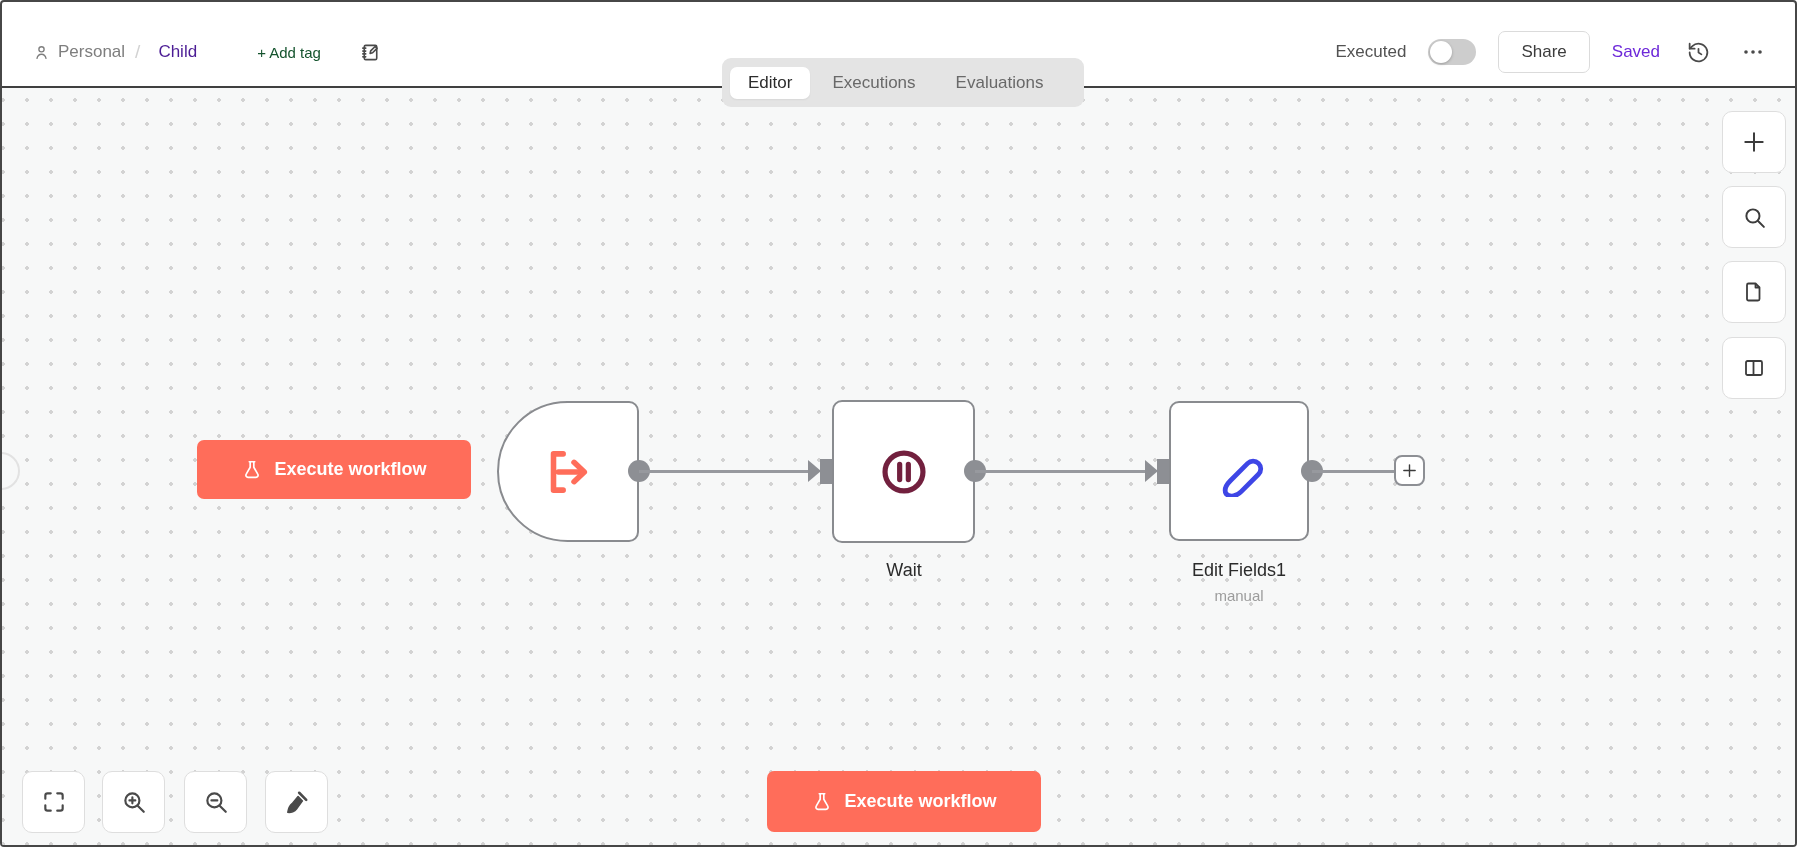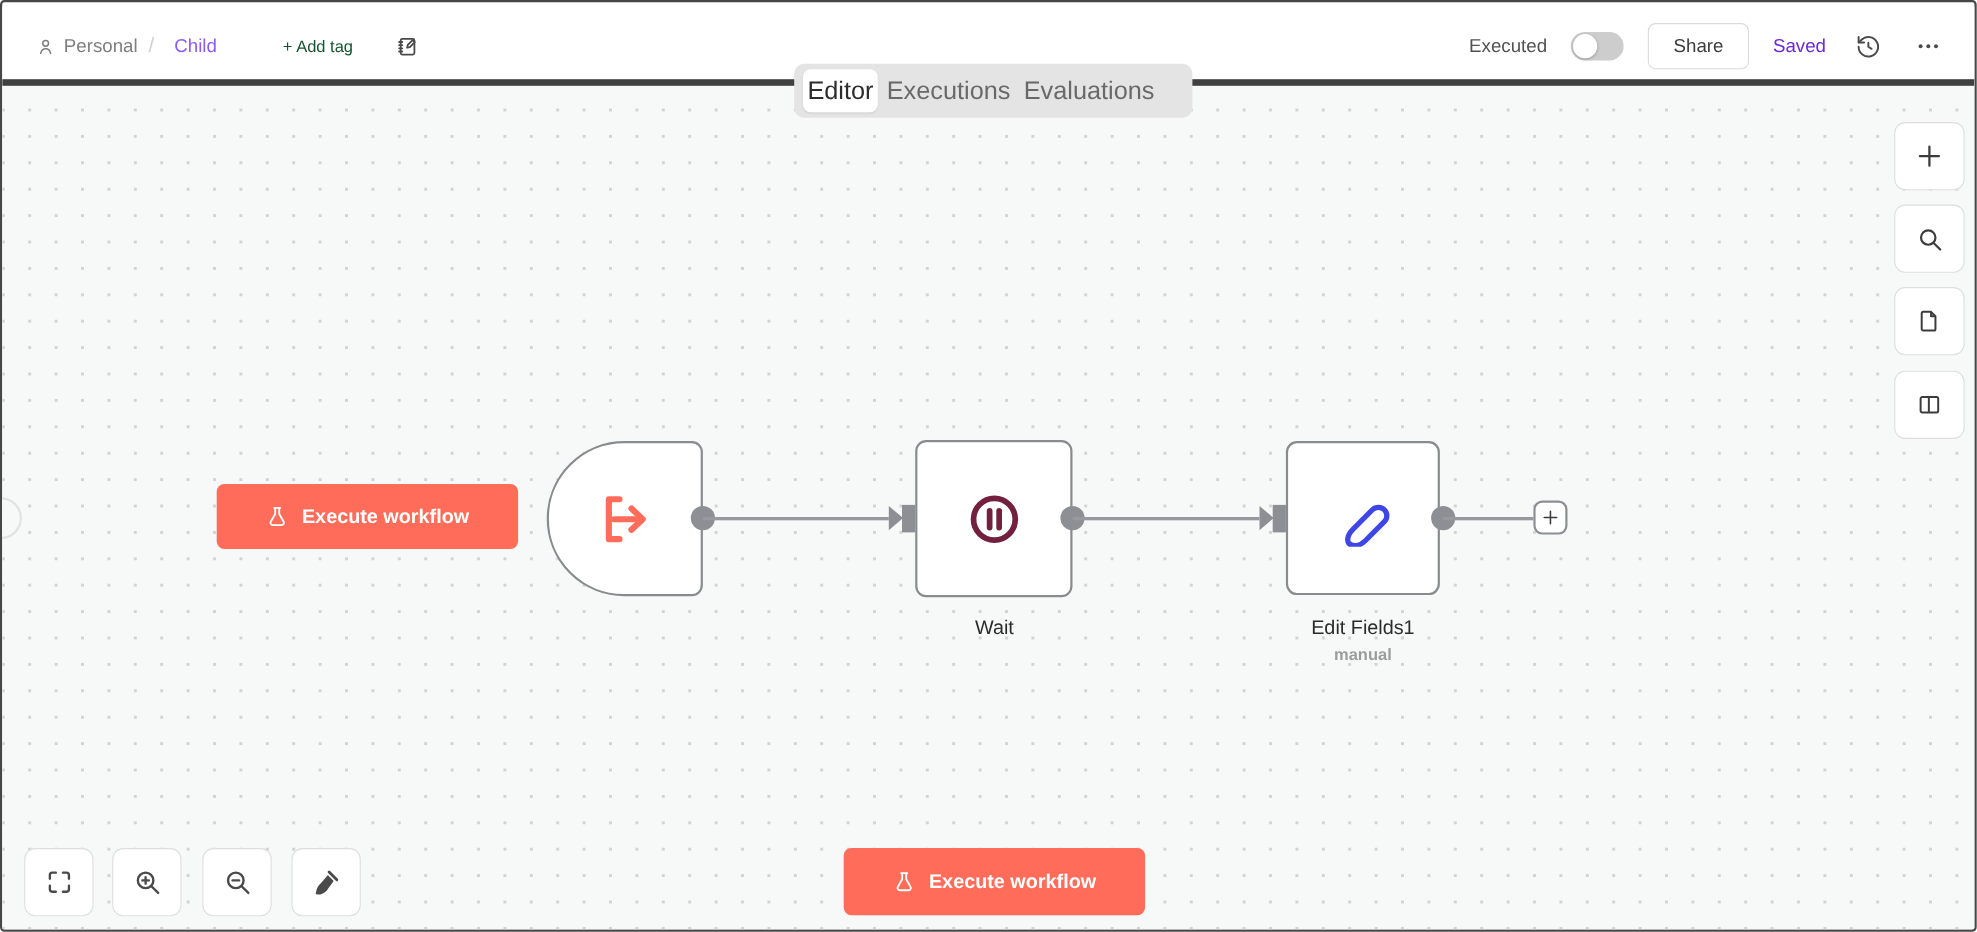--- a/index.html
+++ b/index.html
@@ -1,58 +1,58 @@
 <!DOCTYPE html>
 <html><head>
 <meta charset="utf-8">
 <style>
   * { margin:0; padding:0; box-sizing:border-box; }
   html,body { width:1797px; height:847px; font-family:"Liberation Sans", sans-serif; background:#fff; }
   .window { position:absolute; inset:0; width:1797px; height:847px; border:2px solid #474747; border-radius:4px; overflow:hidden; background:#fff; }
 
   
-  .hdr { position:absolute; top:4px; left:0; right:0; height:72px; background:#fff; border-bottom:6px solid #404040; z-index:5; }
+  .hdr { position:absolute; top:14px; left:0; right:0; height:72px; background:#fff; border-bottom:2px solid #404040; z-index:5; }
   .crumb { position:absolute; left:30px; top:0; height:72px; display:flex; align-items:center; gap:10px; }
   .crumb .proj { color:#7e7e7e; font-size:17px; display:flex; align-items:center; gap:7px; cursor:pointer; }
   .crumb .sep { color:#d2d2d2; font-size:19px; }
-  .crumb .wf-name { color:#8b5cf6; font-size:17px; font-weight:500; padding:4px 8px; border-radius:5px; cursor:text; }
+  .crumb .wf-name { color:#4c1d95; font-size:17px; font-weight:500; padding:4px 8px; border-radius:5px; cursor:text; }
   .add-tag { color:#14532d; font-size:15px; margin-left:42px; cursor:pointer; }
   .note-btn { margin-left:28px; cursor:pointer; display:flex; align-items:center; }
   .hdr-right { position:absolute; right:26px; top:0; height:72px; display:flex; align-items:center; gap:22px; }
   .inactive-lbl { color:#525252; font-size:17px; }
   .toggle { width:48px; height:26px; background:#cdcdcd; border-radius:14px; position:relative; cursor:pointer; }
   .toggle .knob { position:absolute; left:2px; top:2px; width:22px; height:22px; background:#fff; border-radius:50%; box-shadow:0 1px 3px rgba(0,0,0,.25); }
   .share-btn { background:#fff; border:1px solid #dbdbdb; border-radius:7px; padding:10px 22px; font-size:17px; color:#3c3c3c; cursor:pointer; font-family:inherit; }
   .saved { color:#6d28d9; font-size:17px; }
   .icon-btn { background:none; border:none; cursor:pointer; display:flex; align-items:center; padding:4px; }
 
   
   .tabbar { position:absolute; left:720px; top:56px; width:362px; height:49px; background:#e4e4e4; border-radius:9px; display:flex; align-items:center; padding:8px; gap:4px; z-index:6; }
-  .tab { font-size:23px; color:#696969; padding:6px 4px; border-radius:7px; cursor:pointer; white-space:nowrap; }
+  .tab { font-size:17px; color:#696969; padding:6px 18px; border-radius:7px; cursor:pointer; white-space:nowrap; }
   .tab.active { background:#fff; color:#2c2c2c; font-weight:500; box-shadow:0 1px 2px rgba(0,0,0,.06); }
 
   
   .canvas { position:absolute; top:72px; left:0; right:0; bottom:0; background-color:#f7f8f8;
     background-image:radial-gradient(circle, #d3d3d3 1.7px, transparent 1.7px);
     background-size:24px 24px; background-position:13px 14px;padding-left:44px; }
   .notch { position:absolute; left:-20px; top:378px; width:38px; height:38px; border:2px solid #e2e2e2; border-radius:50%; background:#f7f8f8; }
 
   .exec-btn { position:absolute; display:flex; align-items:center; justify-content:center; gap:11px;
     background:#ff6d5a; color:#fff; border:none; border-radius:7px; font-size:18px; font-weight:600;
     font-family:inherit; cursor:pointer; }
   .exec-btn.left { left:195px; top:366px; width:274px; height:59px; }
   .exec-btn.bottom { left:765px; top:697px; width:274px; height:61px; }
 
   .node { position:absolute; background:#fff; border:2.5px solid #898b8f; display:flex; align-items:center; justify-content:center; cursor:pointer; }
   .node.trigger { left:495px; top:327px; width:142px; height:141px; border-radius:71px 10px 10px 71px; }
   .node.square1 { left:830px; top:326px; width:143px; height:143px; border-radius:10px; }
   .node.square2 { left:1167px; top:327px; width:140px; height:140px; border-radius:10px; }
 
   .node-label { position:absolute; text-align:center; color:#2b2b2b; font-size:18px; font-weight:500; line-height:29px; }
-  .node-sub { position:absolute; text-align:center; color:#9c9c9c; font-size:15px;font-weight:bold; }
+  .node-sub { position:absolute; text-align:center; color:#9c9c9c; font-size:15px; }
 
   .conn-line { position:absolute; background:#97999e; height:3px; }
   .out-dot { position:absolute; width:22px; height:22px; border-radius:50%; background:#8d8f94; }
   .in-port { position:absolute; width:12px; height:25px; background:#8d8f94; }
   .in-arrow { position:absolute; width:0; height:0; border-top:11px solid transparent; border-bottom:11px solid transparent; border-left:13px solid #8d8f94; }
   .plus-btn { position:absolute; left:1392px; top:381px; width:31px; height:31px; background:#fff; border:2px solid #8d8f94; border-radius:8px; display:flex; align-items:center; justify-content:center; cursor:pointer; }
 
   
   .sq-btn { position:absolute; width:63px; height:62px; background:#fff; border:1px solid #dedede; border-radius:10px; display:flex; align-items:center; justify-content:center; cursor:pointer; }
   .right-rail .sq-btn { width:64px; height:62px; }

